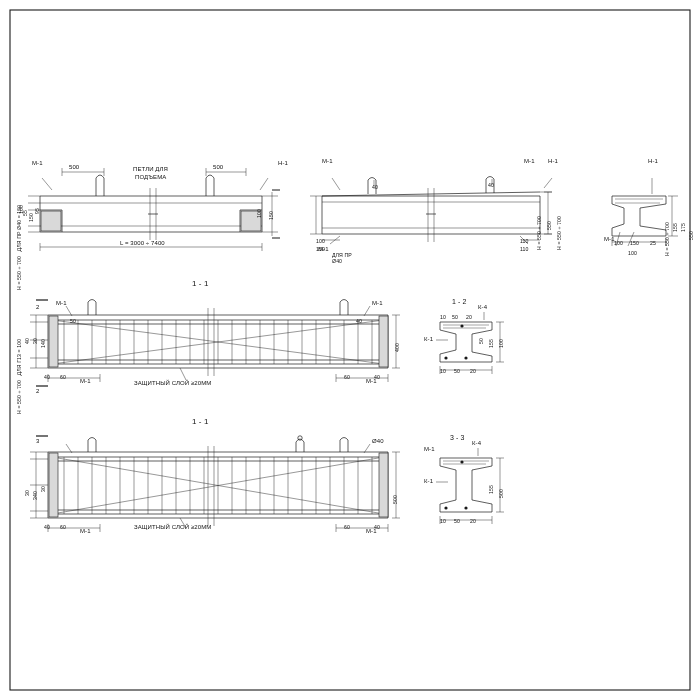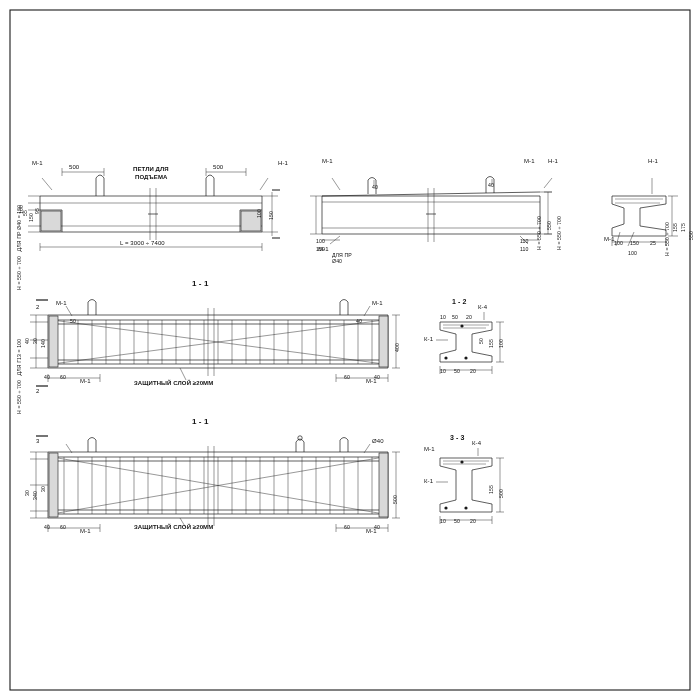--- a/index.html
+++ b/index.html
@@ -22,21 +22,21 @@
   }
   .lbl {
     position: absolute;
     font-family: "Liberation Sans", sans-serif;
     font-size: 6.5px;
     line-height: 7px;
     color: #111111;
     white-space: pre;
     letter-spacing: 0.1px;
   }
-  .lbl.b { font-weight: bold; }
+  .lbl.b { font-weight: normal; }
   .lbl.s5 { font-size: 5.2px; line-height: 6px; }
   .lbl.s6 { font-size: 6px; line-height: 6.5px; }
   .lbl.s7 { font-size: 7px; line-height: 7.5px; }
   .lbl.s8 { font-size: 8px; line-height: 8.5px; }
   .rot90 {
     transform-origin: 0 0;
     transform: rotate(-90deg);
   }
   svg { position: absolute; left: 0; top: 0; }
   .ln { stroke: #1a1a1a; stroke-width: 0.7; fill: none; }

